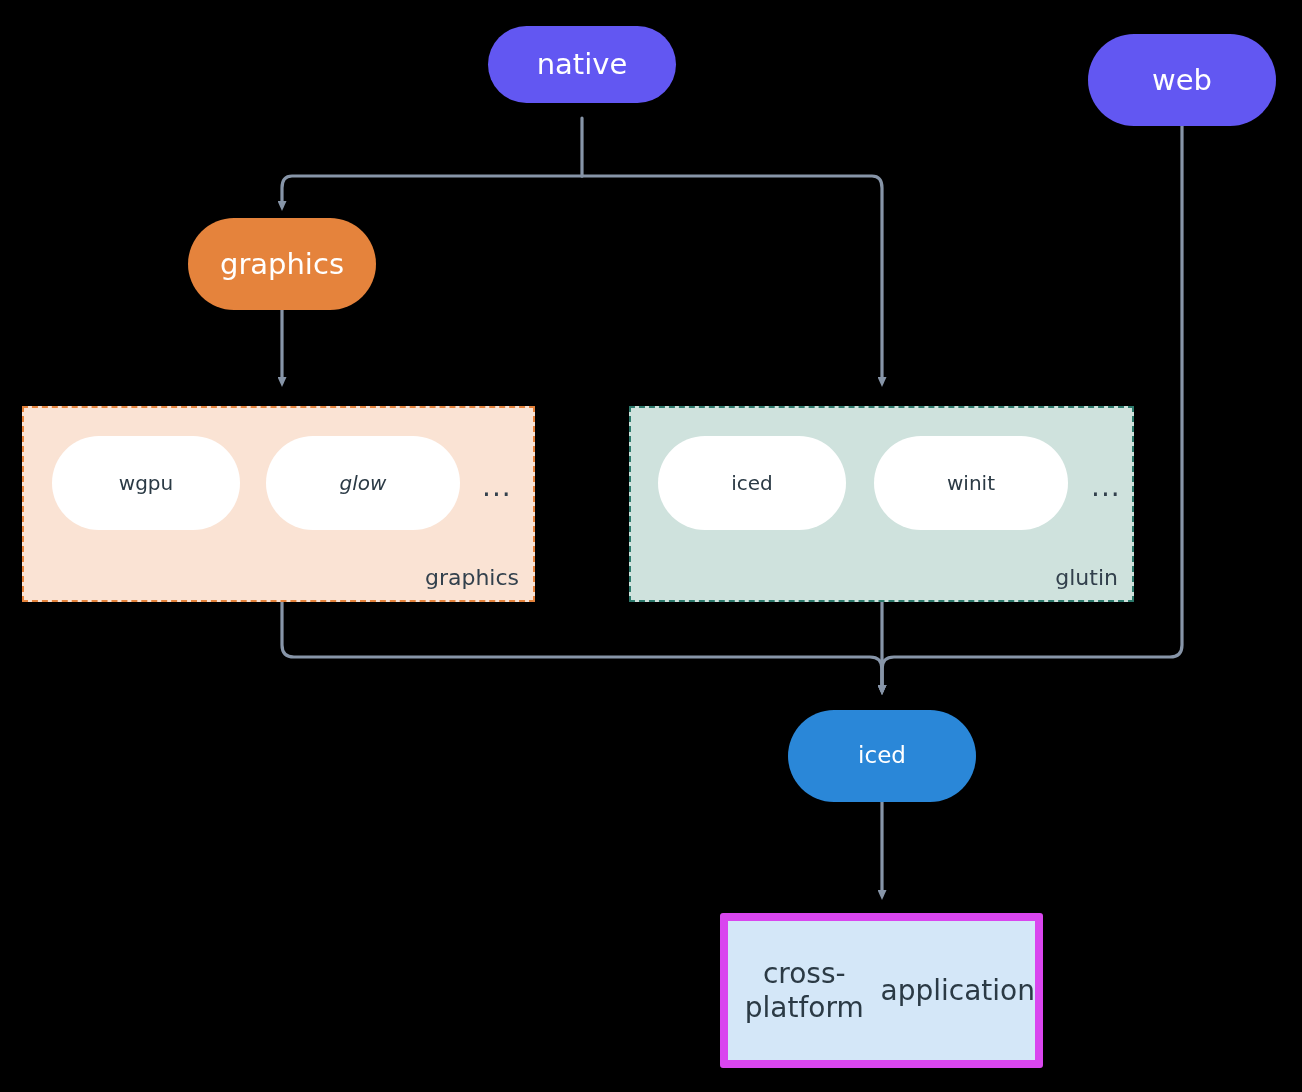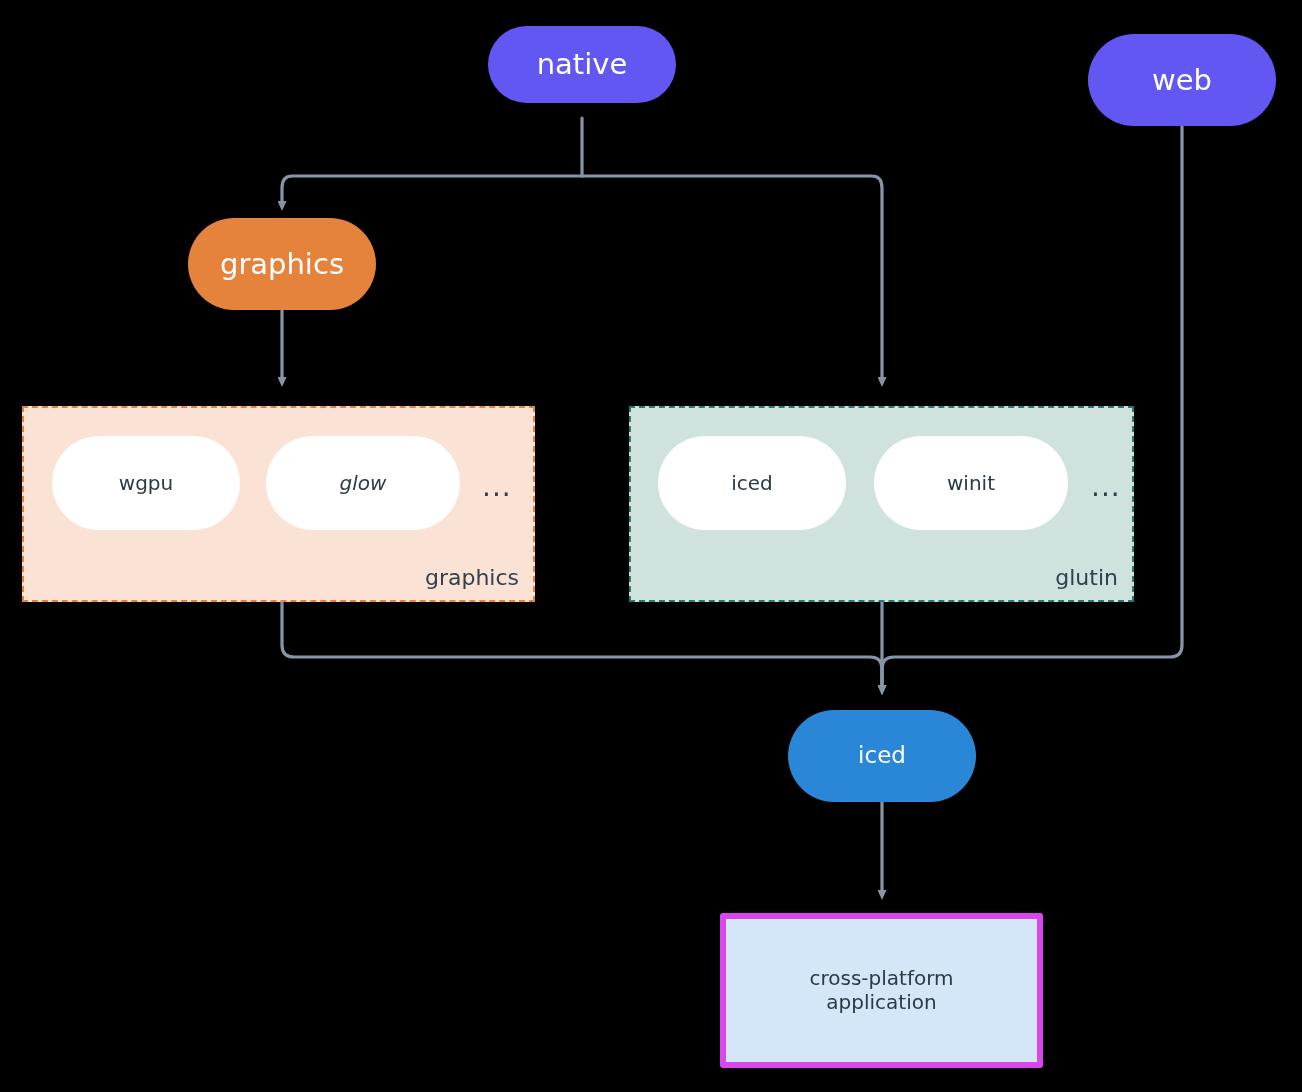--- a/index.html
+++ b/index.html
@@ -58,25 +58,25 @@
     left: 788px; top: 710px; width: 188px; height: 92px;
     background: #2a87d8;
     border-radius: 46px;
     color: #ffffff;
     font-size: 23px;
   }
   
   .box-app {
     left: 720px; top: 913px; width: 323px; height: 155px;
     background: #d4e7f8;
-    border: 6px solid #d946ef;
+    border: 8px solid #d946ef;
     border-radius: 3px;
     color: #2b3a45;
-    font-size: 20px;
-    flex-direction: column;
+    font-size: 28px;
+    flex-direction: row;
   }
   .box-app span { display: block; }
   
   .group {
     position: absolute;
     box-sizing: border-box;
   }
   .group-renderers {
     left: 22px; top: 406px; width: 513px; height: 196px;
     background: #fae3d4;

